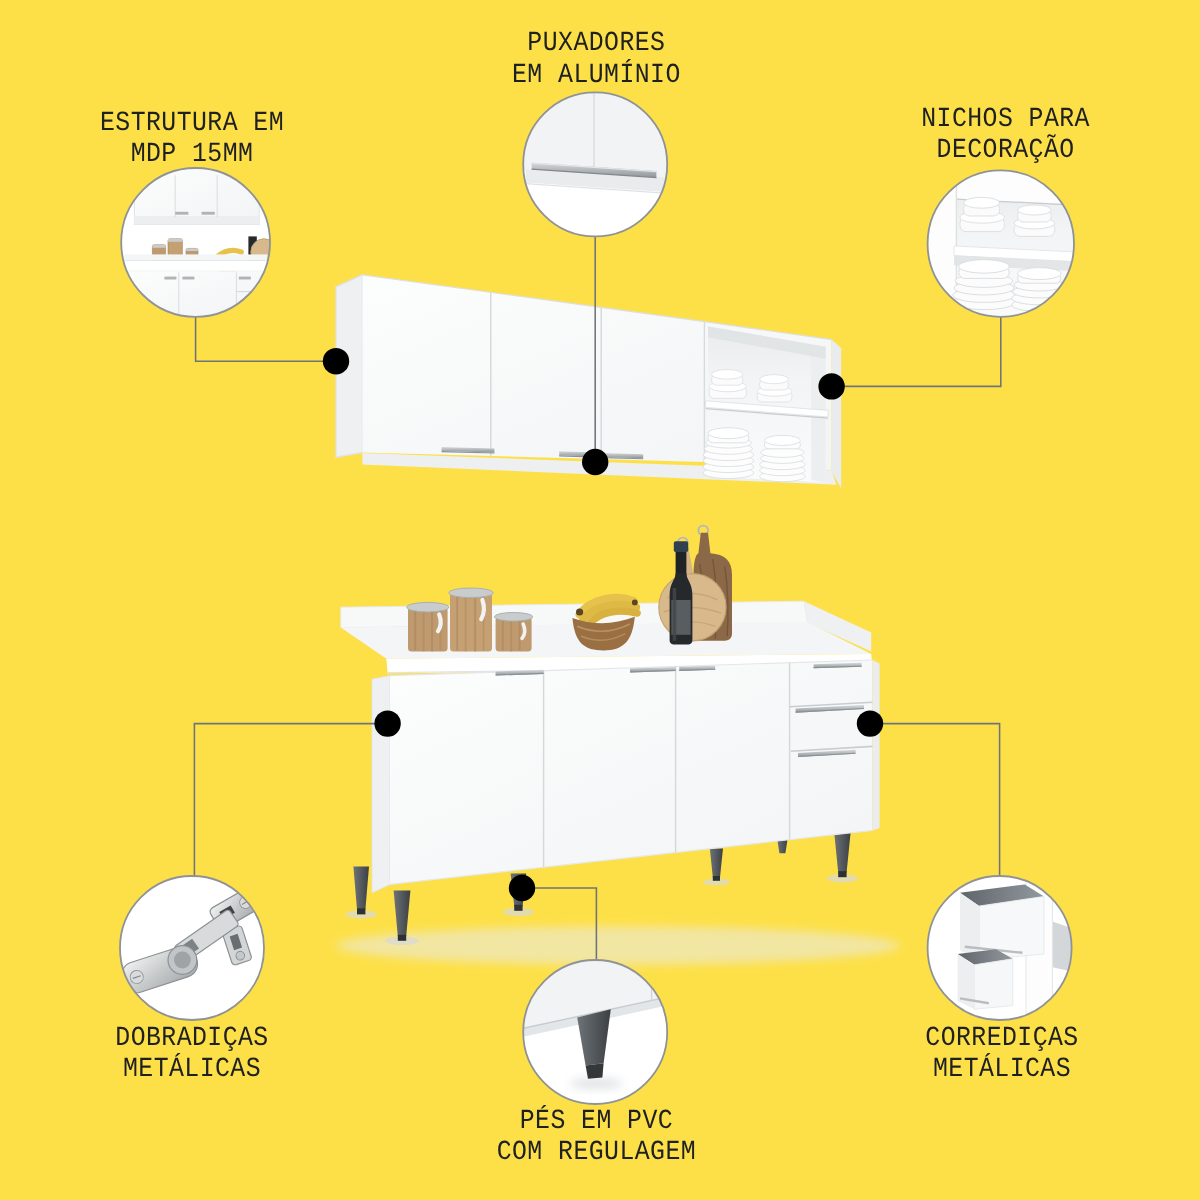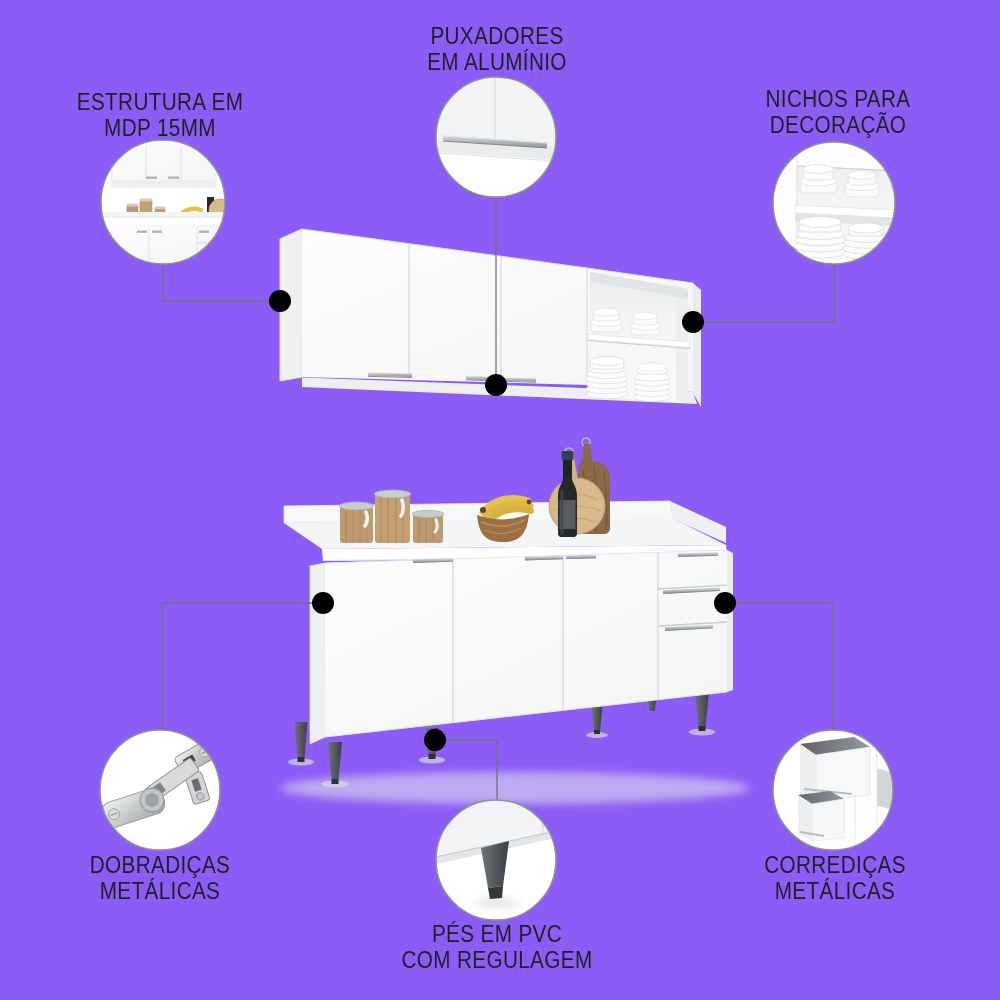--- a/index.html
+++ b/index.html
@@ -1,17 +1,17 @@
 <!DOCTYPE html>
 <html><head>
 <meta charset="utf-8">
 <style>
   html,body{margin:0;padding:0;background:#ffffff;}
-  .page{position:relative;width:1000px;height:1000px;background:#8b5cf6;overflow:hidden;
-        font-family:Liberation Sans, sans-serif;}
+  .page{position:relative;width:1000px;height:1000px;background:#fde047;overflow:hidden;
+        font-family:Liberation Mono, monospace;}
   .scene{position:absolute;left:0;top:0;}
   .label{position:absolute;text-align:center;color:#1f2022;
          font-size:23px;line-height:25.5px;font-weight:400;letter-spacing:.4px;
          white-space:pre-line;transform:scaleX(.9);}
 </style>
 </head>
 <body>
 
 <div class="page">
 

